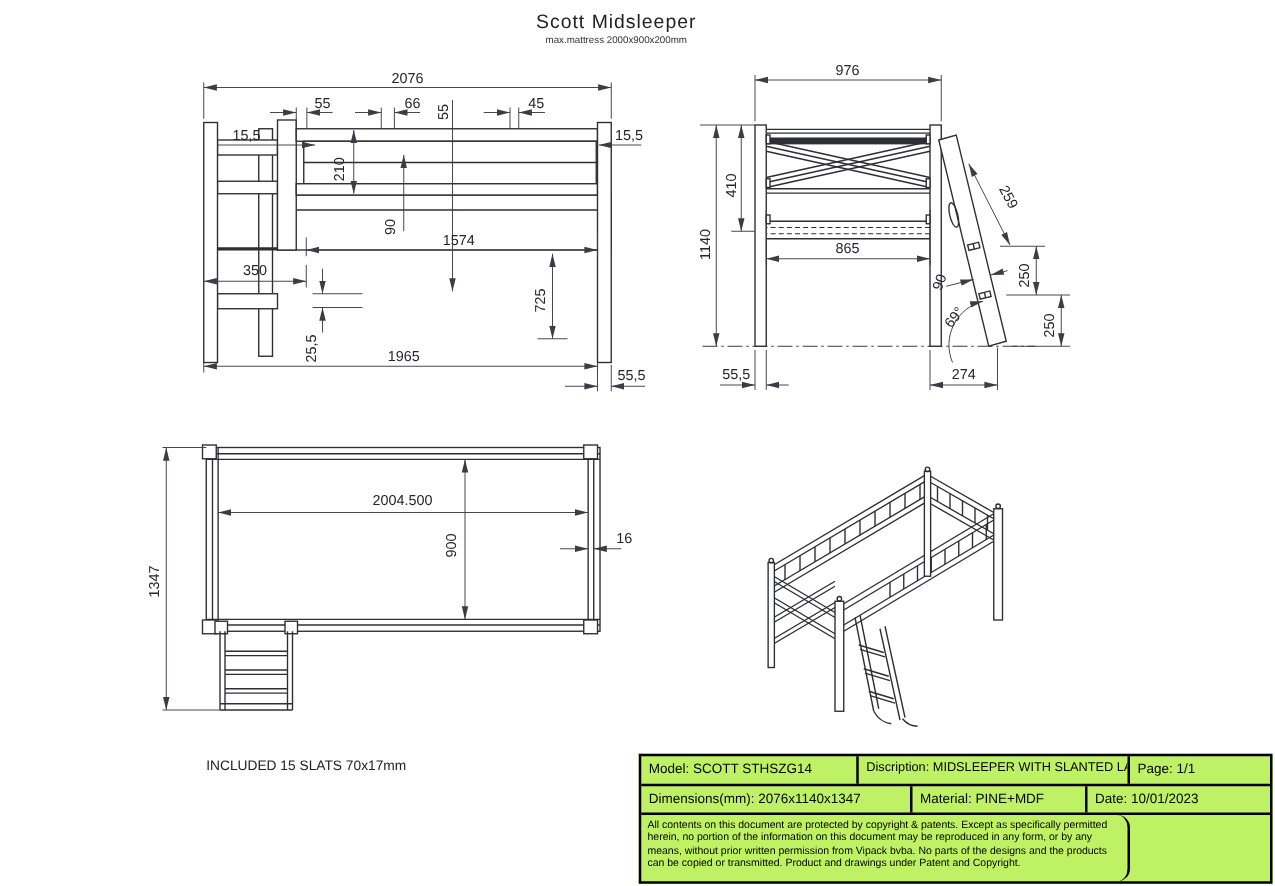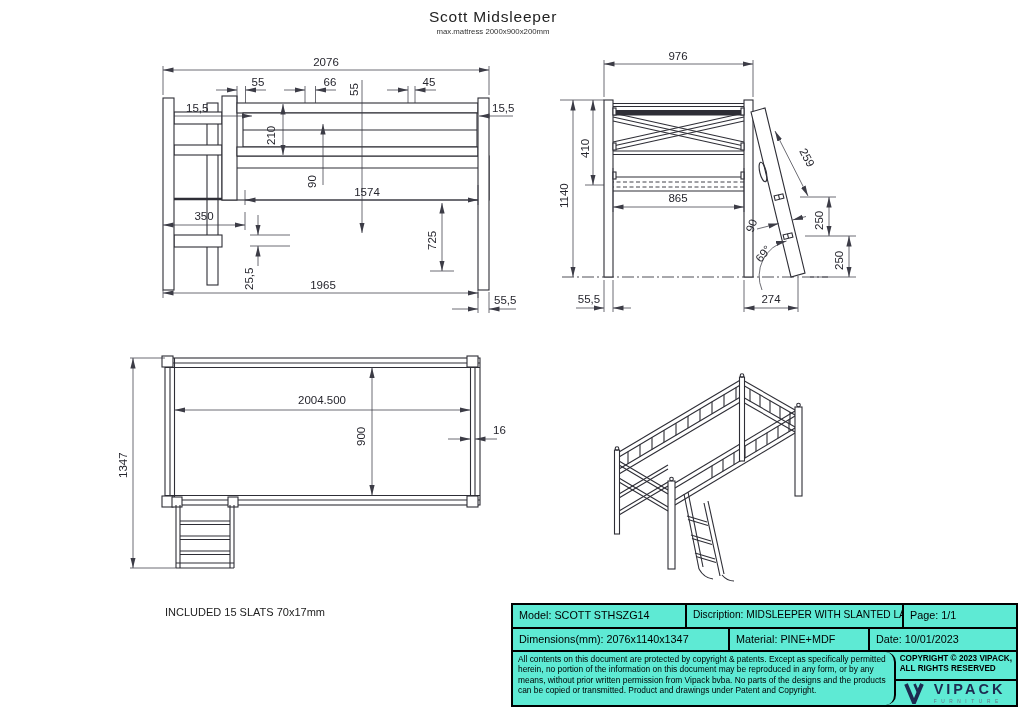--- a/index.html
+++ b/index.html
@@ -12,21 +12,21 @@
   .st{stroke:#2e2e36;stroke-width:1.1;fill:none;}
   .stF{stroke:#2e2e36;stroke-width:1.1;fill:#fff;}
   .thk{stroke:#2e2e36;stroke-width:2.6;fill:none;}
   .dim{stroke:#3c3c46;stroke-width:.75;fill:none;}
   .dimA{marker-start:url(#mS);marker-end:url(#mE);}
   .aE{marker-end:url(#mE);}
   .dash{stroke:#2e2e36;stroke-width:.9;fill:none;stroke-dasharray:4 2.5;}
   .ground{stroke:#3c3c46;stroke-width:.9;fill:none;stroke-dasharray:12 3 2 3;}
   
   .tb{position:absolute;left:511px;top:603px;width:507px;height:104px;border:2px solid #000;
-      box-sizing:border-box;background:#5eead4;color:#000;}
+      box-sizing:border-box;background:#bef264;color:#000;}
   .tb .row{display:flex;box-sizing:border-box;}
   .r1{height:24px;border-bottom:2px solid #000;}
   .r2{height:23px;border-bottom:2px solid #000;}
   .r3{height:53px;}
   .cell{box-sizing:border-box;padding:4px 6px;font-size:10.8px;white-space:nowrap;overflow:hidden;}
   .bR{border-right:2px solid #000;}
   .c-model{width:174px;}
   .c-desc{width:217px;font-size:10.2px;}
   .c-page{flex:1;}
   .c-dims{width:217px;}
@@ -351,32 +351,16 @@
     <div class="cell bR c-desc">Discription: MIDSLEEPER WITH SLANTED LADDER</div>
     <div class="cell c-page">Page: 1/1</div>
   </div>
   <div class="row r2">
     <div class="cell bR c-dims">Dimensions(mm): 2076x1140x1347</div>
     <div class="cell bR c-mat">Material: PINE+MDF</div>
     <div class="cell c-date">Date: 10/01/2023</div>
   </div>
   <div class="row r3">
     <div class="cell bR c-legal">All contents on this document are protected by copyright &amp; patents. Except as specifically permitted herein, no portion of the information on this document may be reproduced in any form, or by any means, without prior written permission from Vipack bvba. No parts of the designs and the products can be copied or transmitted. Product and drawings under Patent and Copyright.</div>
-    <div class="c-right">
-      <div class="c-copy">
-        <div>COPYRIGHT © 2023 VIPACK,</div>
-        <div>ALL RIGHTS RESERVED</div>
-      </div>
-      <div class="c-logo">
-        <svg width="24" height="21" viewBox="0 0 20 21">
-          <path d="M1,1 L9,20 L17,1" fill="none" stroke="#1d2b50" stroke-width="3.8"></path>
-          <path d="M9.5,1 L13,9 L16.5,1" fill="none" stroke="#1d2b50" stroke-width="2.6"></path>
-        </svg>
-        <div class="brandcol">
-          <span class="brand">VIPACK</span>
-          <span class="brandsub">FURNITURE</span>
-        </div>
-      </div>
-    </div>
   </div>
 </div>
 
 </div>
 
 </body></html>

